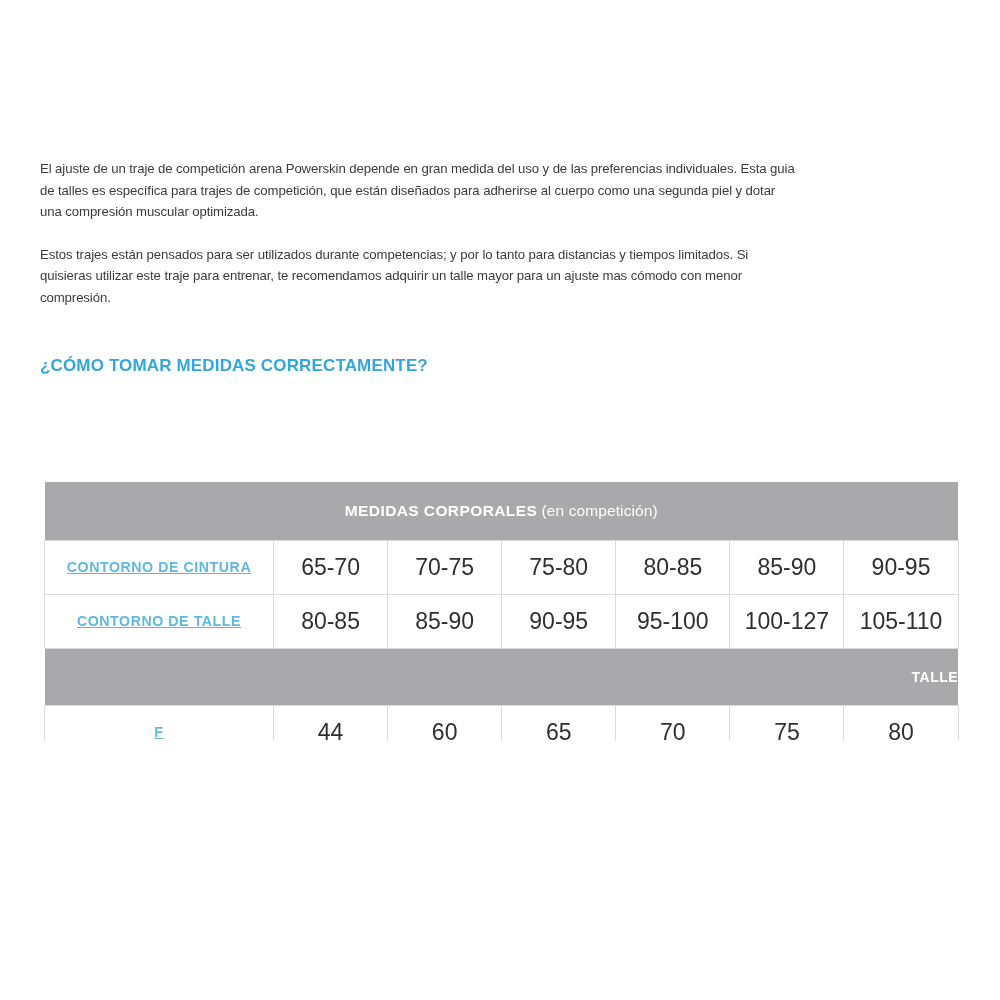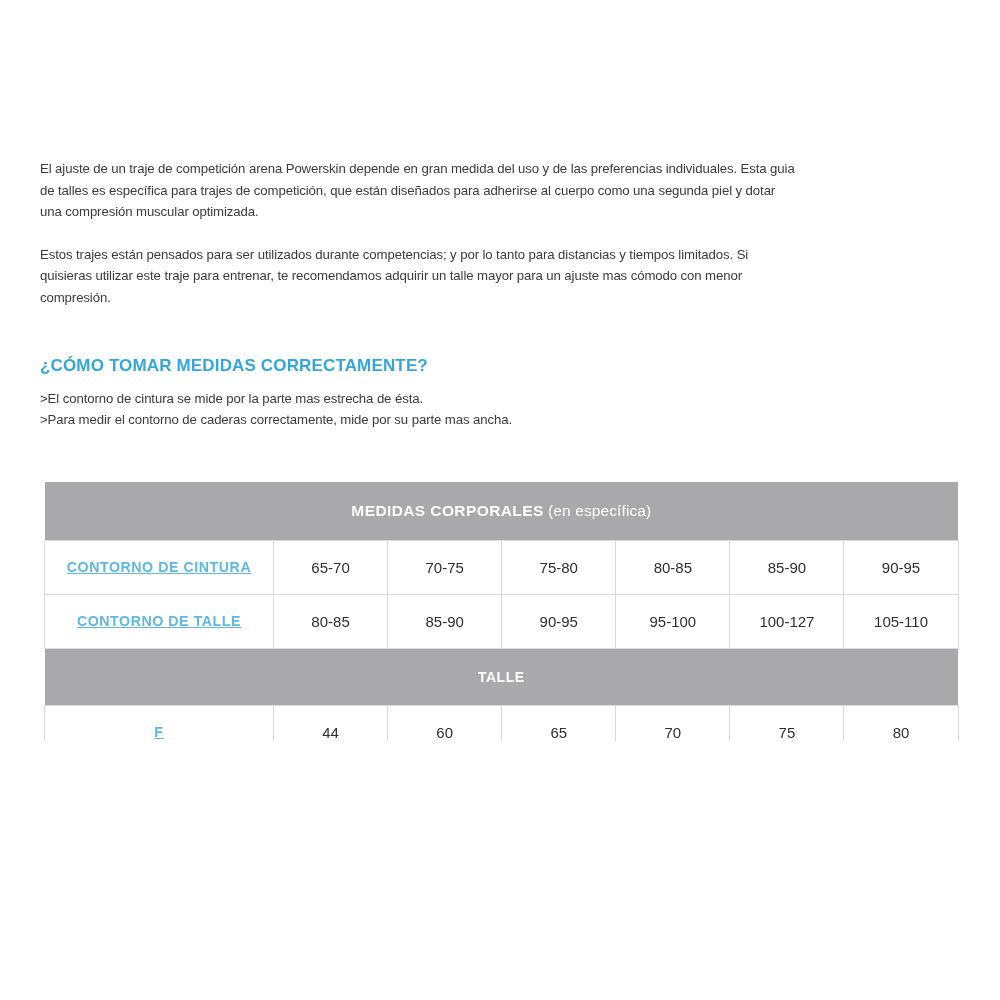--- a/index.html
+++ b/index.html
@@ -97,31 +97,31 @@
     letter-spacing: 0.4px;
     color: #ffffff;
     display: inline-block;
   }
 
   .band-title .band-sub {
     font-weight: normal;
     letter-spacing: 0.1px;
   }
 
-  .band-row.talle td { height: 57px; }
+  .band-row.talle td { height: 57px; text-align: right; }
   .band-row.talle .band-title { font-size: 14px; letter-spacing: 0.5px; }
 
   .data-row td {
     height: 54px;
     text-align: center;
     vertical-align: middle;
     background: #ffffff;
     border-right: 1px solid #d9dadc;
     border-bottom: 1px solid #d9dadc;
-    font-size: 15px;
+    font-size: 23px;
     color: #2f2f2f;
     letter-spacing: 0px;
   }
 
   .data-row td:first-child {
     border-left: 1px solid #d9dadc;
     text-decoration: underline;
   }
 
   .data-row td.row-label {
@@ -147,42 +147,38 @@
 
 <div class="page">
 
   <div class="intro-block">
     <p class="paragraph">El ajuste de un traje de competición arena Powerskin depende en gran medida del uso y de las preferencias individuales. Esta guia de talles es específica para trajes de competición, que están diseñados para adherirse al cuerpo como una segunda piel y dotar una compresión muscular optimizada.</p>
     <p class="paragraph">Estos trajes están pensados para ser utilizados durante competencias; y por lo tanto para distancias y tiempos limitados. Si quisieras utilizar este traje para entrenar, te recomendamos adquirir un talle mayor para un ajuste mas cómodo con menor compresión.</p>
   </div>
 
   <div class="measure-block">
     <div class="measure-heading">¿CÓMO TOMAR MEDIDAS CORRECTAMENTE?</div>
-    <div class="measure-list">
-      <div class="measure-line">&gt;El contorno de cintura se mide por la parte mas estrecha de ésta.</div>
-      <div class="measure-line">&gt;Para medir el contorno de caderas correctamente, mide por su parte mas ancha.</div>
-    </div>
   </div>
 
   <div class="size-table-wrap">
     <table class="size-table">
       <colgroup>
         <col class="label-col">
         <col class="data-col">
           <col class="data-col">
           <col class="data-col">
         <col class="data-col">
           <col class="data-col">
           <col class="data-col">
       </colgroup>
       <tbody>
 
         <tr class="band-row">
           <td colspan="7">
-            <span class="band-title"><span>MEDIDAS CORPORALES</span><span class="band-sub"> (en específica)</span></span>
+            <span class="band-title"><span>MEDIDAS CORPORALES</span><span class="band-sub"> (en competición)</span></span>
           </td>
         </tr>
 
         <tr class="data-row first-of-group">
           <td class="row-label">CONTORNO DE CINTURA</td>
           <td>65-70</td>
           <td>70-75</td>
           <td>75-80</td>
           <td>80-85</td>
           <td>85-90</td>

